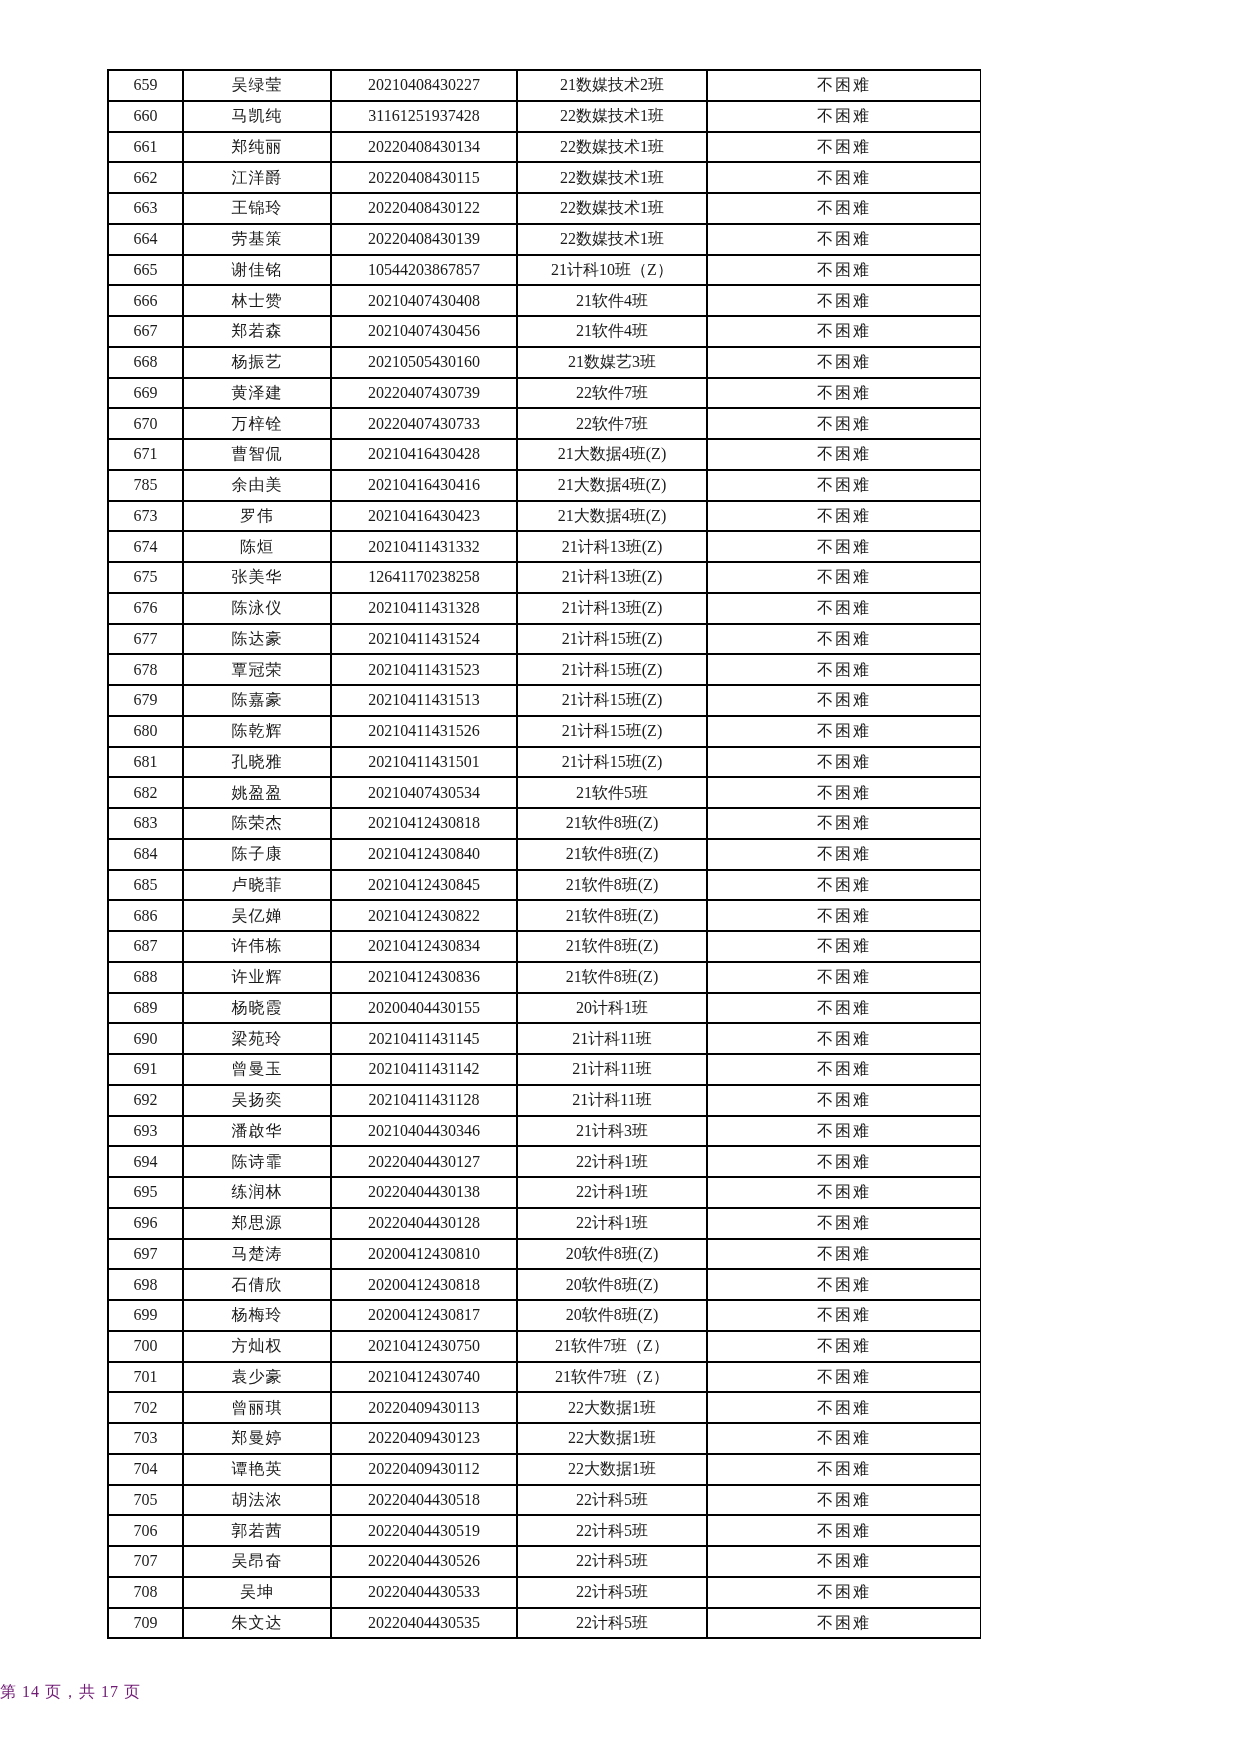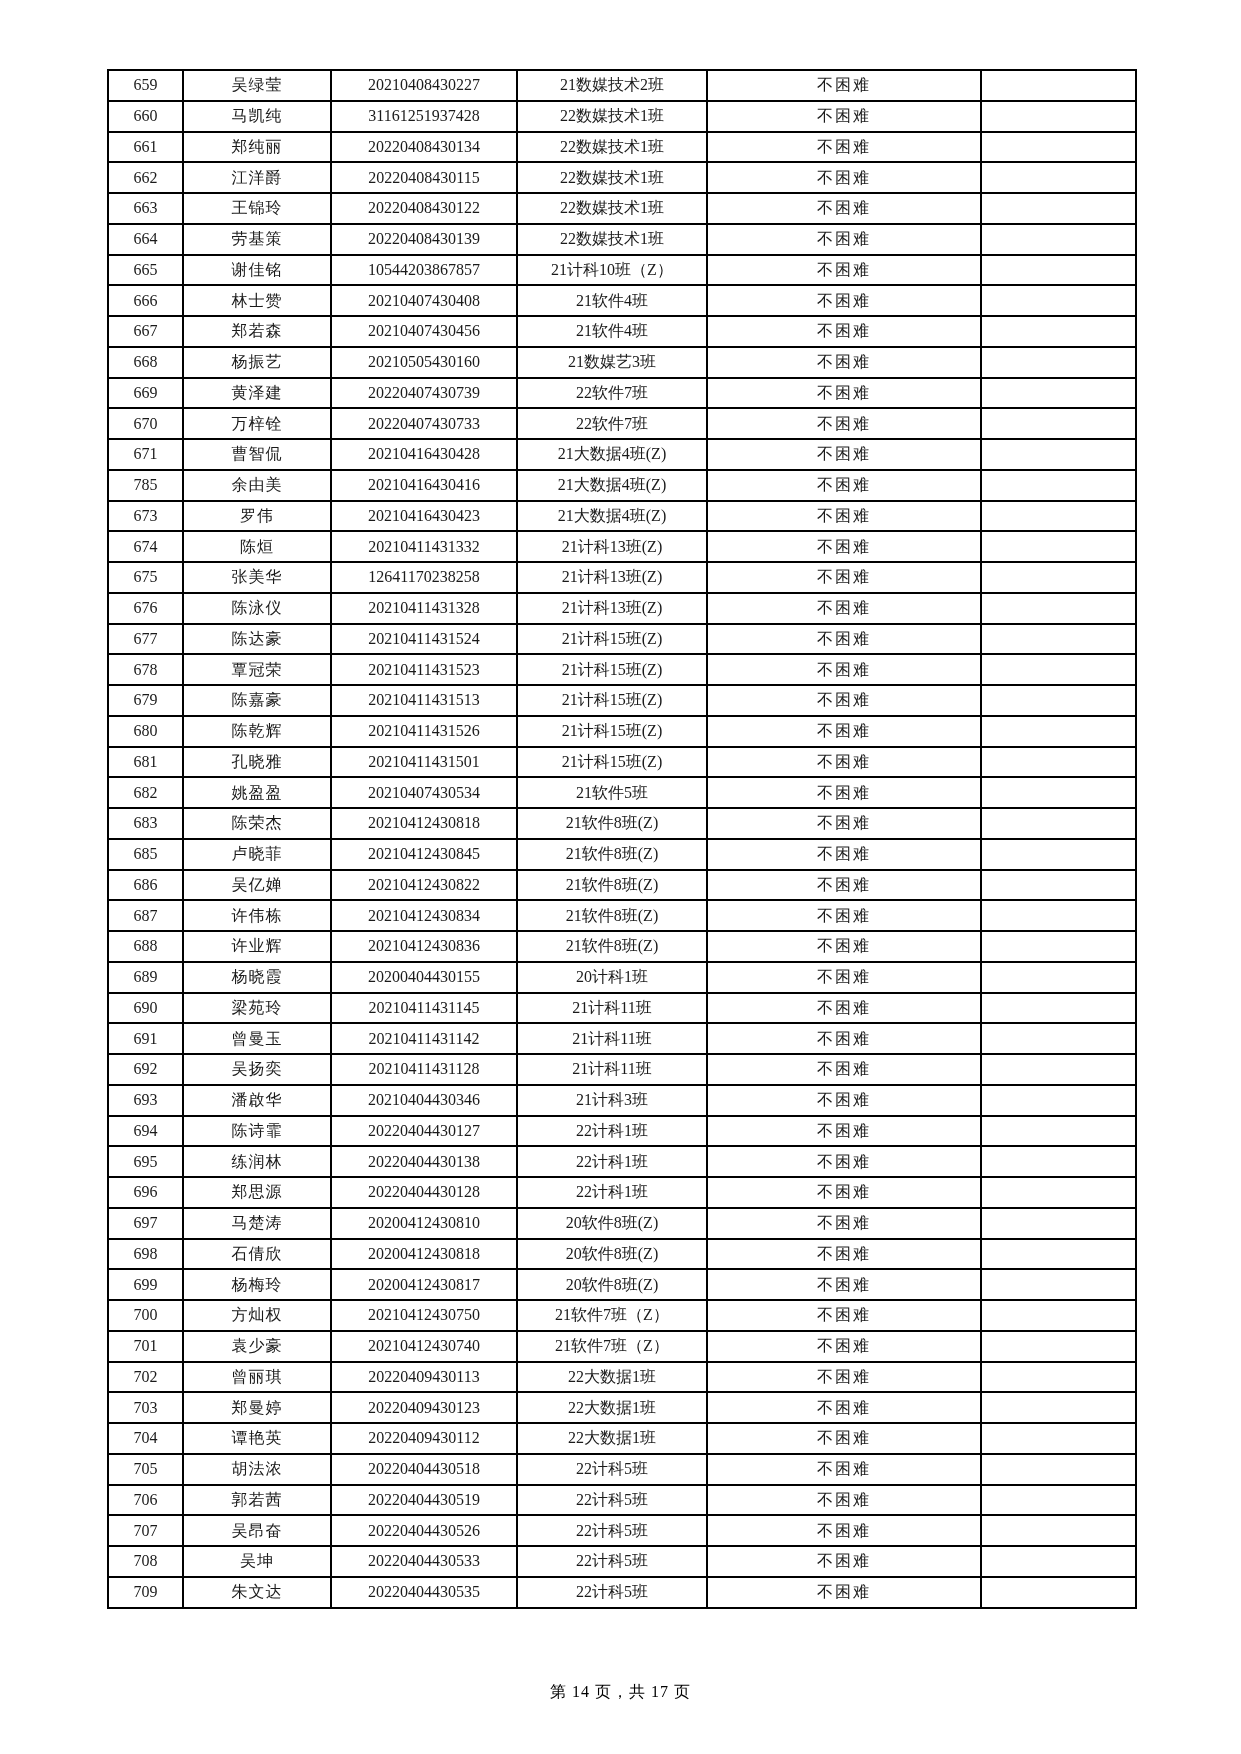--- a/index.html
+++ b/index.html
@@ -2,21 +2,21 @@
 <html><head>
 <meta charset="utf-8">
 <style>
   html, body {
     margin: 0;
     padding: 0;
     background: #ffffff;
   }
   .page {
     position: relative;
-    width: 1241px;
+    width: 981px;
     height: 1754px;
     background: #ffffff;
     color: #000000;
     font-family: "Liberation Serif", "DejaVu Serif", serif;
     overflow: hidden;
   }
   table.roster {
     position: absolute;
     left: 107px;
     top: 69px;
@@ -38,24 +38,24 @@
   table.roster tr {
     height: 30.75px;
   }
   td.col-name { letter-spacing: 1px; }
   td.col-status { letter-spacing: 2px; }
   .footer {
     position: absolute;
     left: 0;
     top: 1682px;
     width: 100%;
-    text-align: center;
+    text-align: left;
     font-size: 16px;
     letter-spacing: 1px;
-    color: #000000;
+    color: #701a75;
   }
 </style>
 </head>
 <body>
 
 <div class="page">
 
   <table class="roster">
     <colgroup>
       <col style="width:75px">
@@ -260,20 +260,28 @@
   </tr>
         <tr>
     <td class="col-index">683</td>
     <td class="col-name">陈荣杰</td>
     <td class="col-id">20210412430818</td>
     <td class="col-class">21软件8班(Z)</td>
     <td class="col-status">不困难</td>
     <td class="col-note"></td>
   </tr>
         <tr>
+    <td class="col-index">684</td>
+    <td class="col-name">陈子康</td>
+    <td class="col-id">20210412430840</td>
+    <td class="col-class">21软件8班(Z)</td>
+    <td class="col-status">不困难</td>
+    <td class="col-note"></td>
+  </tr>
+        <tr>
     <td class="col-index">685</td>
     <td class="col-name">卢晓菲</td>
     <td class="col-id">20210412430845</td>
     <td class="col-class">21软件8班(Z)</td>
     <td class="col-status">不困难</td>
     <td class="col-note"></td>
   </tr>
         <tr>
     <td class="col-index">686</td>
     <td class="col-name">吴亿婵</td>

